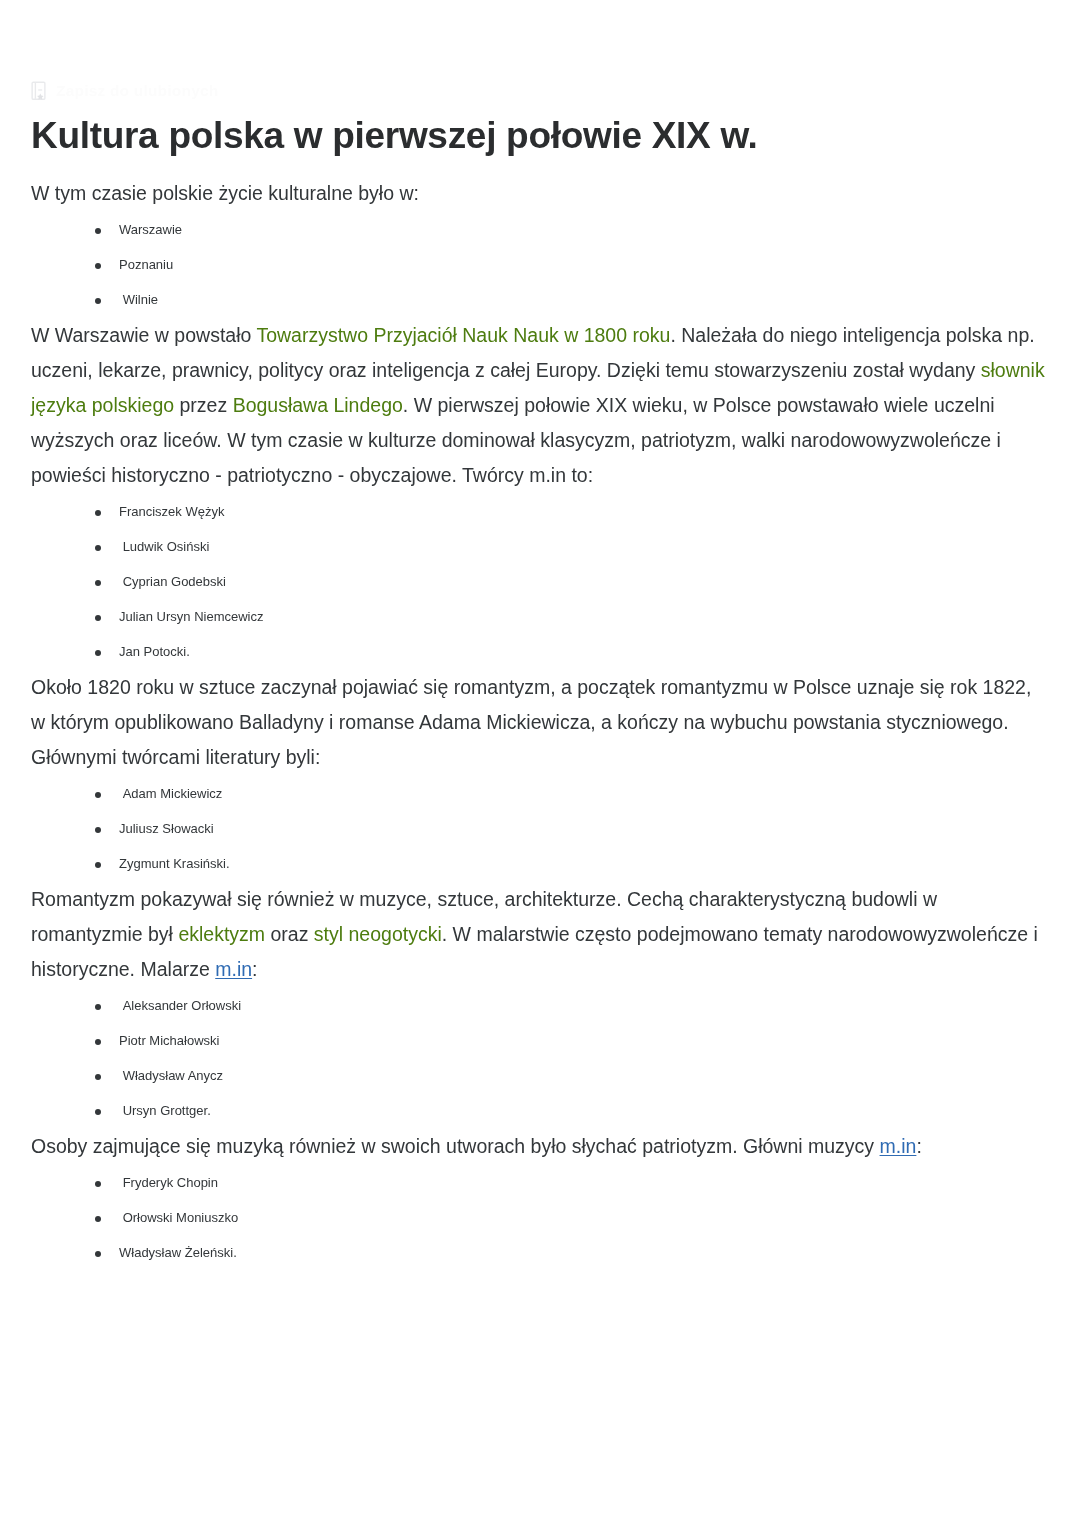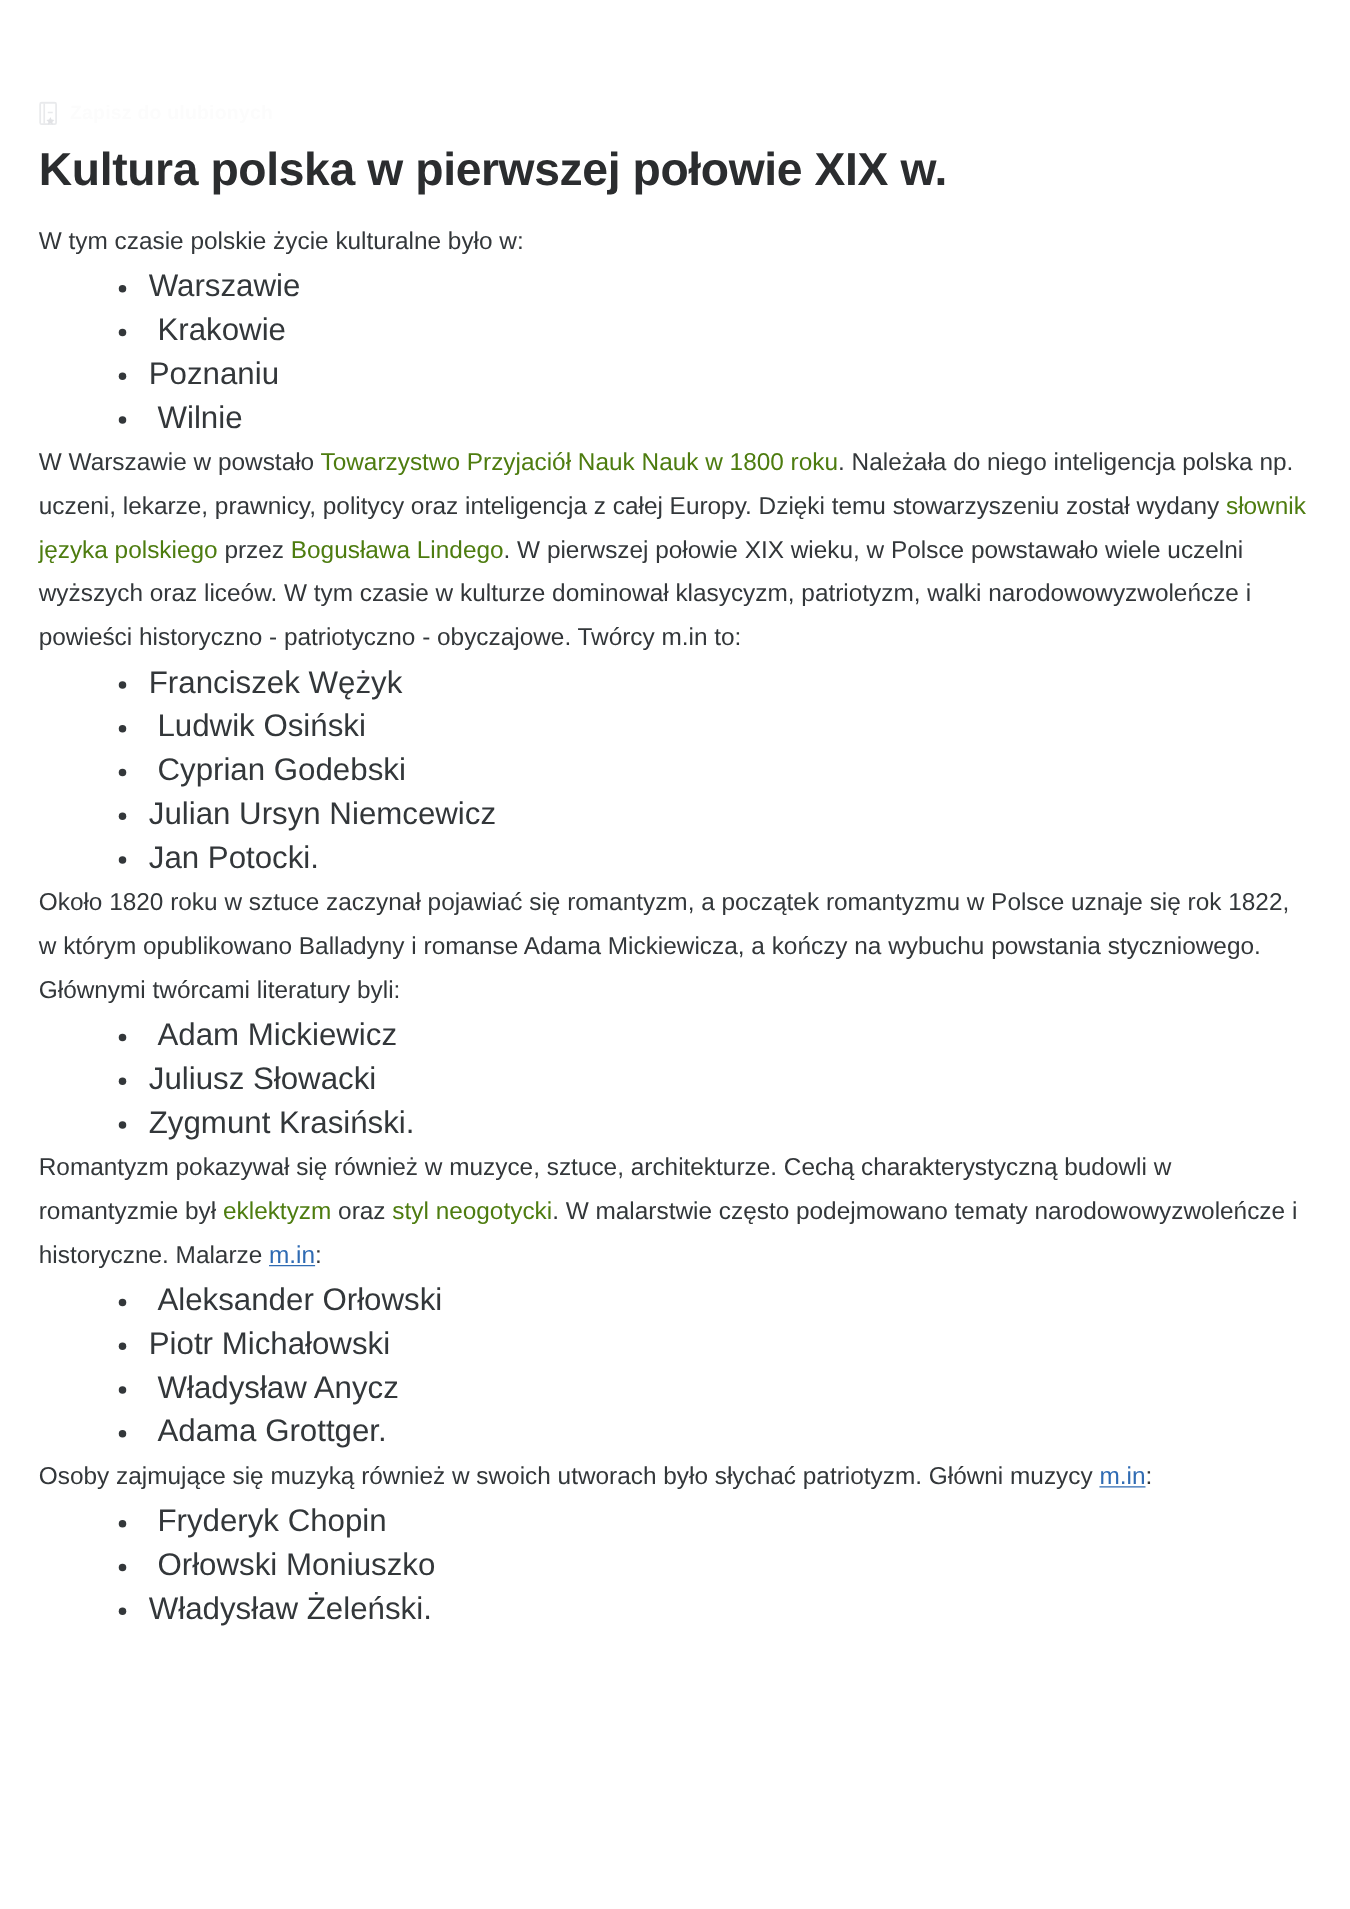--- a/index.html
+++ b/index.html
@@ -73,21 +73,21 @@
     color: #33373a;
     margin: 0 0 1px 0;
     text-align: left;
   }
   ul.bullets {
     list-style: none;
     margin: 0 0 1px 0;
     padding: 0;
   }
   ul.bullets li {
-    font-size: 25px;
+    font-size: 13px;
     line-height: 35px;
     color: #33373a;
     position: relative;
     padding-left: 88px;
     white-space: pre-wrap;
   }
   ul.bullets li::before {
     content: "";
     position: absolute;
     left: 64px;
@@ -126,21 +126,20 @@
       </svg>
       <span class="doc-meta-label">Zapisz do ulubionych</span>
     </div>
 
     <h1 class="doc-title">Kultura polska w pierwszej połowie XIX w.</h1>
 
     <div id="blocks">
         <p class="para"><span>W tym czasie polskie życie kulturalne było w:</span></p>
         <ul class="bullets">
           <li>Warszawie</li>
-          <li> Krakowie</li>
           <li>Poznaniu</li>
           <li> Wilnie</li>
         </ul>
         <p class="para"><span>W Warszawie w powstało </span><a class="link" href="#">Towarzystwo Przyjaciół Nauk Nauk w 1800 roku</a><span>. Należała do niego inteligencja polska np. uczeni, lekarze, prawnicy, politycy oraz inteligencja z całej Europy. Dzięki temu stowarzyszeniu został wydany </span><a class="link" href="#">słownik języka polskiego</a><span> przez </span><a class="link" href="#">Bogusława Lindego</a><span>. W pierwszej połowie XIX wieku, w Polsce powstawało wiele uczelni wyższych oraz liceów. W tym czasie w kulturze dominował klasycyzm, patriotyzm, walki narodowowyzwoleńcze i powieści historyczno - patriotyczno - obyczajowe. Twórcy m.in to:</span></p>
         <ul class="bullets">
           <li>Franciszek Wężyk</li>
           <li> Ludwik Osiński</li>
           <li> Cyprian Godebski</li>
           <li>Julian Ursyn Niemcewicz</li>
           <li>Jan Potocki.</li>
@@ -149,21 +148,21 @@
         <ul class="bullets">
           <li> Adam Mickiewicz</li>
           <li>Juliusz Słowacki</li>
           <li>Zygmunt Krasiński.</li>
         </ul>
         <p class="para"><span> Romantyzm pokazywał się również w muzyce, sztuce, architekturze. Cechą charakterystyczną budowli w romantyzmie był </span><a class="link" href="#">eklektyzm</a><span> oraz </span><a class="link" href="#">styl neogotycki</a><span>. W malarstwie często podejmowano tematy narodowowyzwoleńcze i historyczne. Malarze </span><a class="link-underline" href="#">m.in</a><span>:</span></p>
         <ul class="bullets">
           <li> Aleksander Orłowski</li>
           <li>Piotr Michałowski</li>
           <li> Władysław Anycz</li>
-          <li> Adama Grottger.</li>
+          <li> Ursyn Grottger.</li>
         </ul>
         <p class="para"><span>Osoby zajmujące się muzyką również w swoich utworach było słychać patriotyzm. Główni muzycy </span><a class="link-underline" href="#">m.in</a><span>:</span></p>
         <ul class="bullets">
           <li> Fryderyk Chopin</li>
           <li> Orłowski Moniuszko</li>
           <li>Władysław Żeleński.</li>
         </ul>
       </div>
 
   </div>

